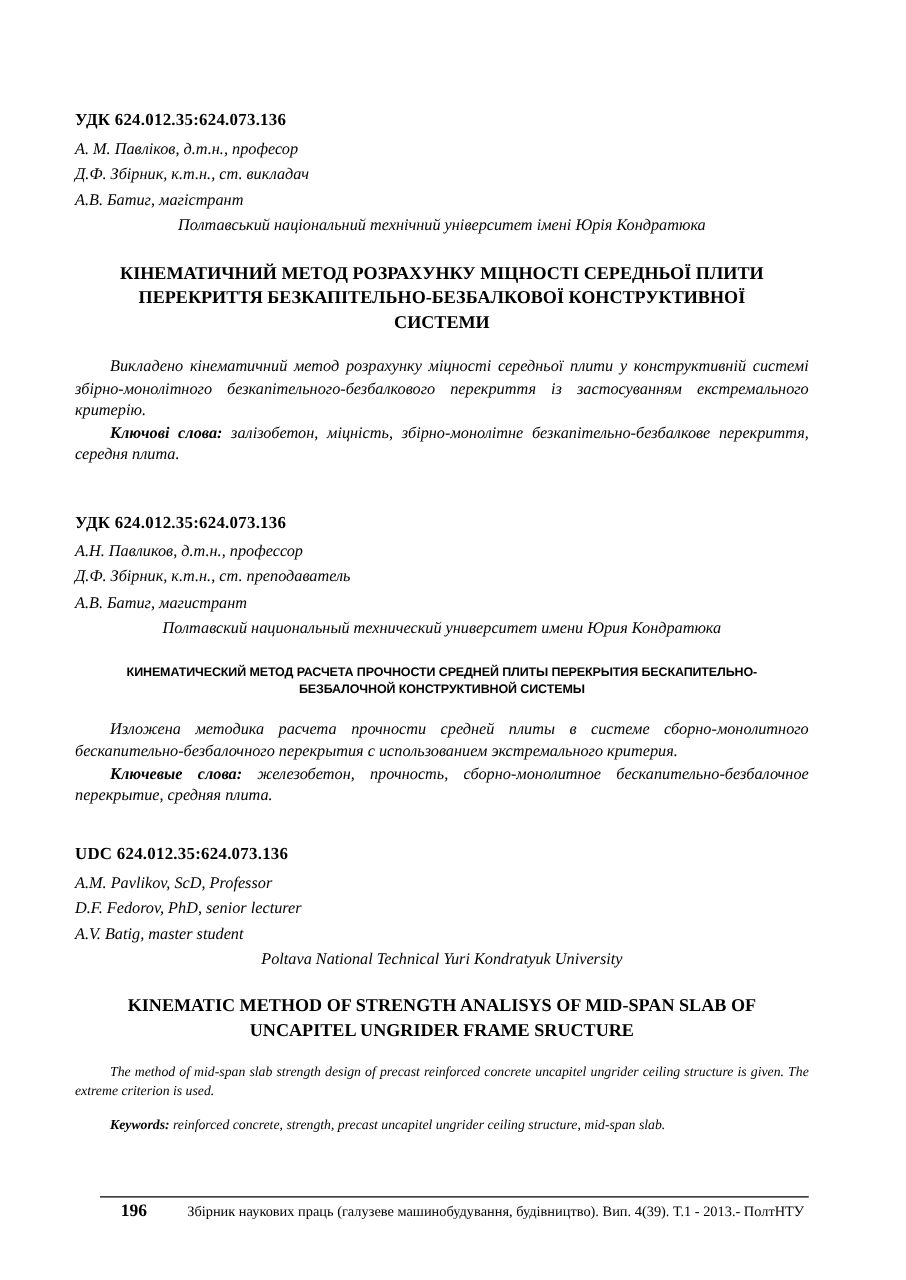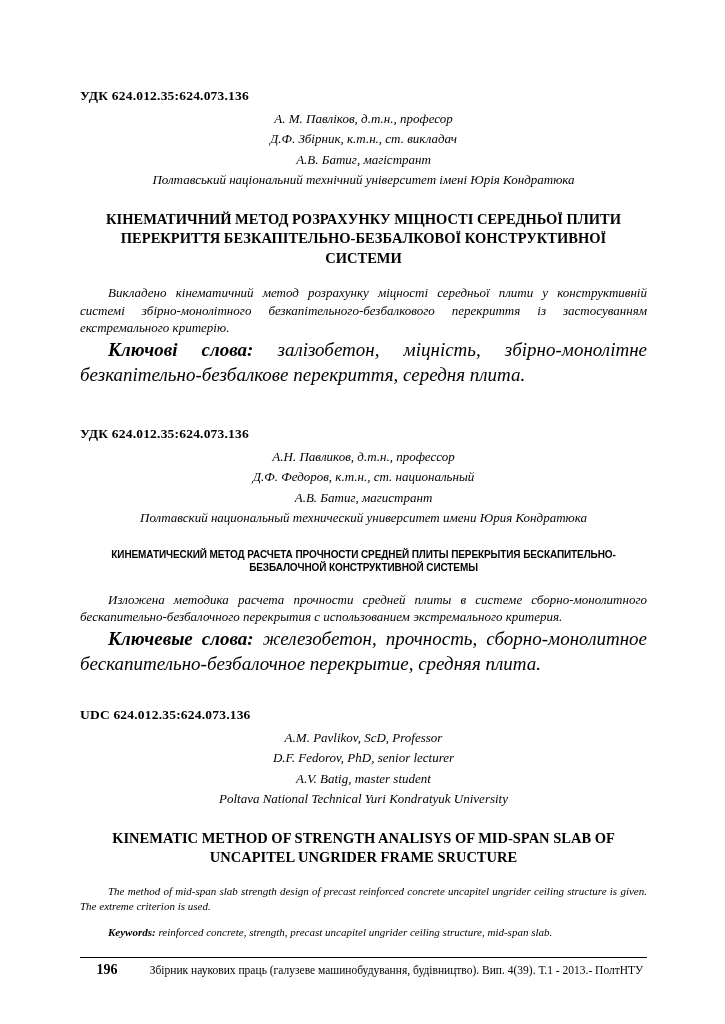--- a/index.html
+++ b/index.html
@@ -15,30 +15,30 @@
     position: relative;
     overflow: hidden;
   }
   .page {
     position: absolute;
     left: 0;
     top: 0;
     width: 725px;
     height: 1024px;
     box-sizing: border-box;
-    padding: 88px 78px 0 80px;
+    padding: 88px 78px 0 60px;
   }
   .udc {
     font-weight: bold;
     font-size: 13.5px;
     letter-spacing: 0.2px;
     margin: 0 0 6px 0;
   }
   .authors {
-    text-align: center;
+    text-align: left;
     font-style: italic;
     font-size: 13px;
     line-height: 1.42;
     margin-bottom: 2px;
     font-family: Liberation Serif, serif;
   }
   .affiliation {
     text-align: center;
     font-style: italic;
     font-size: 13px;
@@ -59,21 +59,21 @@
   .abstract {
     font-style: italic;
     font-size: 13px;
     line-height: 1.35;
     text-align: justify;
     text-indent: 28px;
     margin: 0;
   }
   .keywords {
     font-style: italic;
-    font-size: 19px;
+    font-size: 13px;
     line-height: 1.35;
     text-align: justify;
     text-indent: 28px;
     margin: 0;
   }
   .keywords b {
     font-weight: bold;
   }
   .block {
     margin-bottom: 0;
@@ -131,21 +131,21 @@
     <div class="title">КІНЕМАТИЧНИЙ МЕТОД РОЗРАХУНКУ МІЦНОСТІ СЕРЕДНЬОЇ ПЛИТИ ПЕРЕКРИТТЯ БЕЗКАПІТЕЛЬНО-БЕЗБАЛКОВОЇ КОНСТРУКТИВНОЇ СИСТЕМИ</div>
     <p class="abstract">Викладено кінематичний метод розрахунку міцності середньої плити у конструктивній системі збірно-монолітного безкапітельного-безбалкового перекриття із застосуванням екстремального критерію.</p>
     <p class="keywords"><b>Ключові слова:</b> <span>залізобетон, міцність, збірно-монолітне безкапітельно-безбалкове перекриття, середня плита.</span></p>
   </div>
 
   <div class="gap-lg"></div>
 
   <div class="block">
     <div class="udc">УДК 624.012.35:624.073.136</div>
     <div class="authors">А.Н. Павликов, д.т.н., профессор</div>
-    <div class="authors">Д.Ф. Федоров, к.т.н., ст. национальный</div>
+    <div class="authors">Д.Ф. Збірник, к.т.н., ст. преподаватель</div>
     <div class="authors">А.В. Батиг, магистрант</div>
     <div class="affiliation">Полтавский национальный технический университет имени Юрия Кондратюка</div>
     <div class="title sans">КИНЕМАТИЧЕСКИЙ МЕТОД РАСЧЕТА ПРОЧНОСТИ СРЕДНЕЙ ПЛИТЫ ПЕРЕКРЫТИЯ БЕСКАПИТЕЛЬНО-БЕЗБАЛОЧНОЙ КОНСТРУКТИВНОЙ СИСТЕМЫ</div>
     <p class="abstract">Изложена методика расчета прочности средней плиты в системе сборно-монолитного бескапительно-безбалочного перекрытия с использованием экстремального критерия.</p>
     <p class="keywords"><b>Ключевые слова:</b> <span>железобетон, прочность, сборно-монолитное бескапительно-безбалочное перекрытие, средняя плита.</span></p>
   </div>
 
   <div class="gap-md"></div>
 
   <div class="block">

